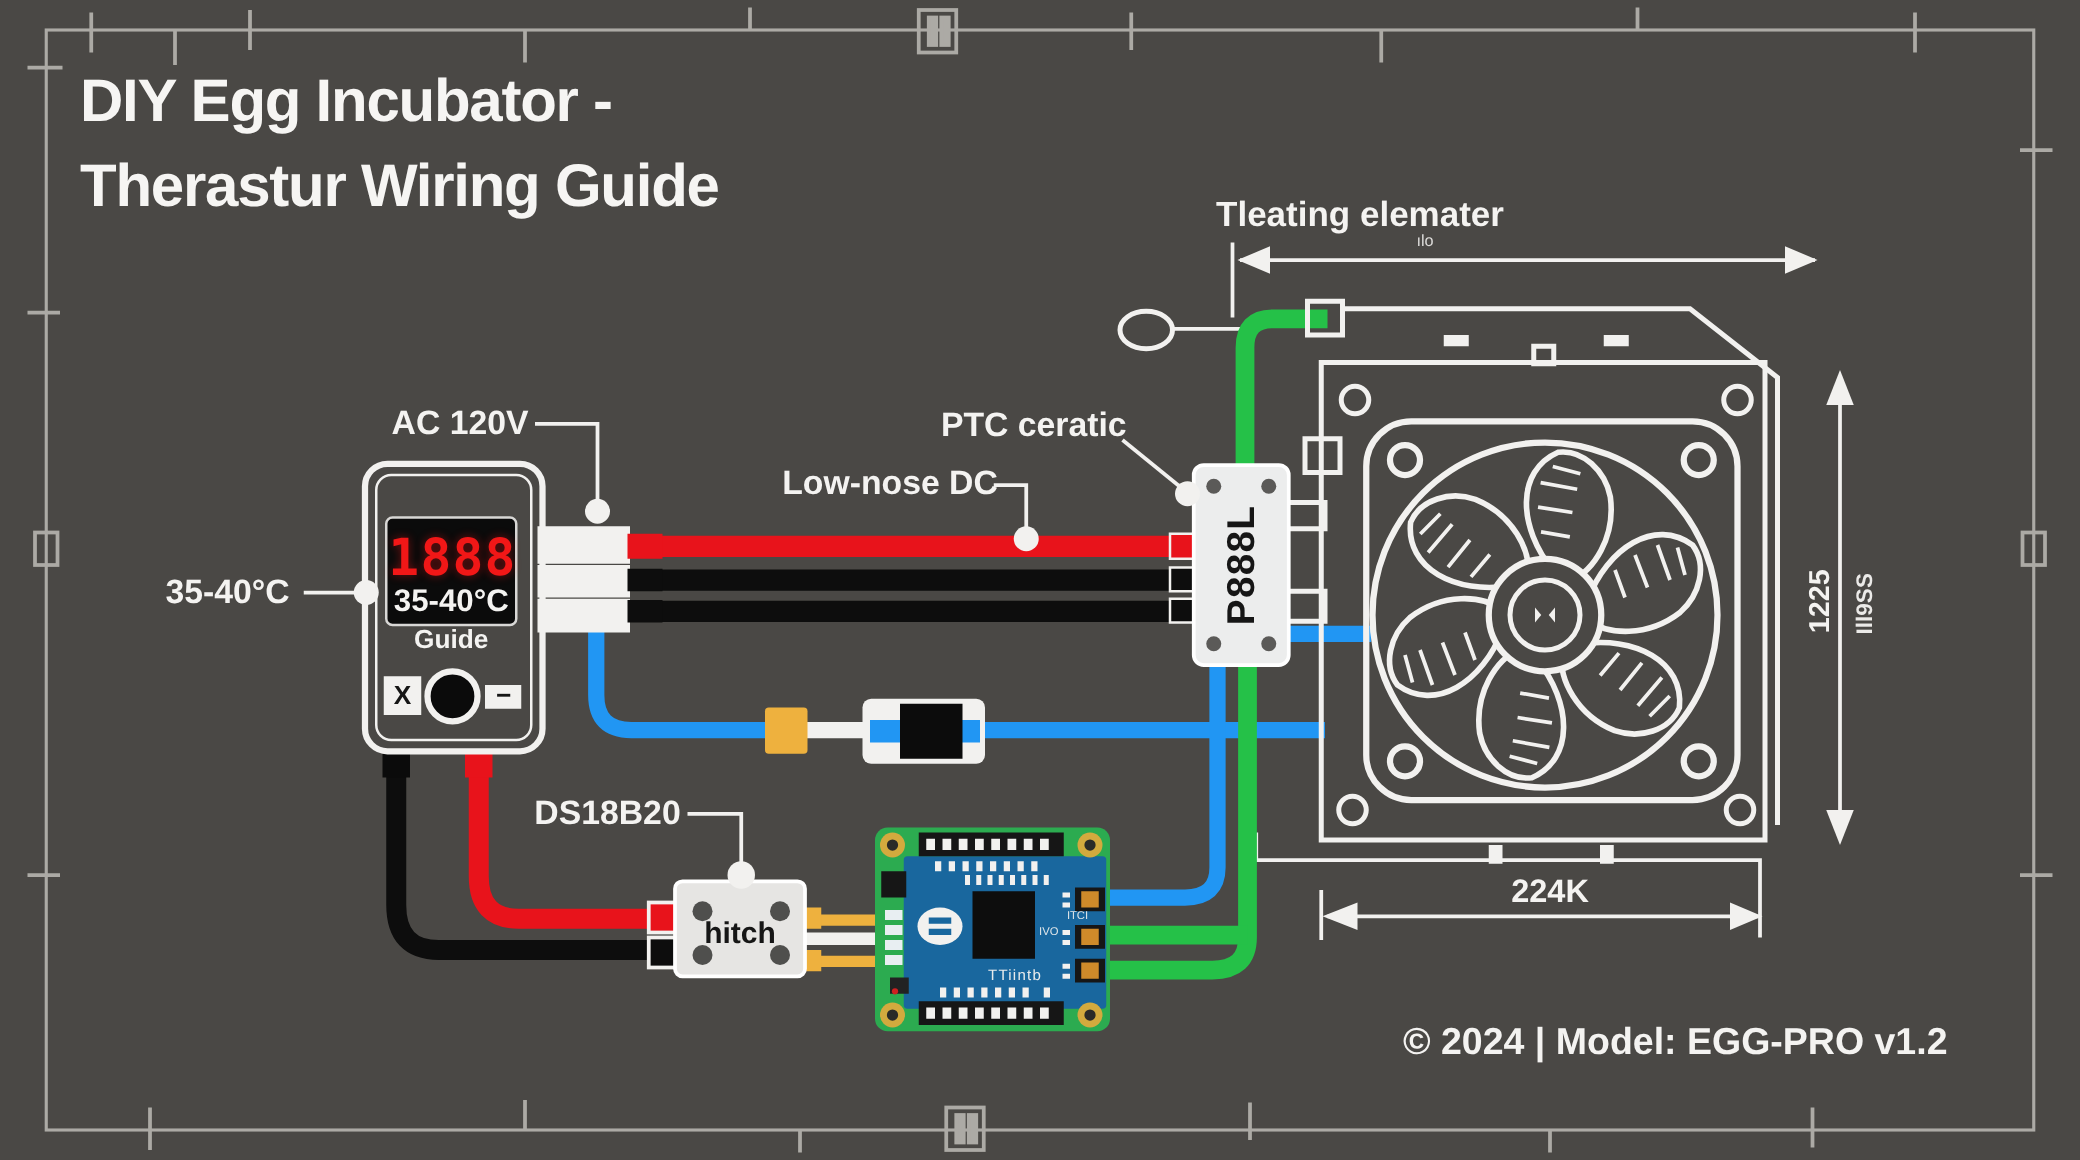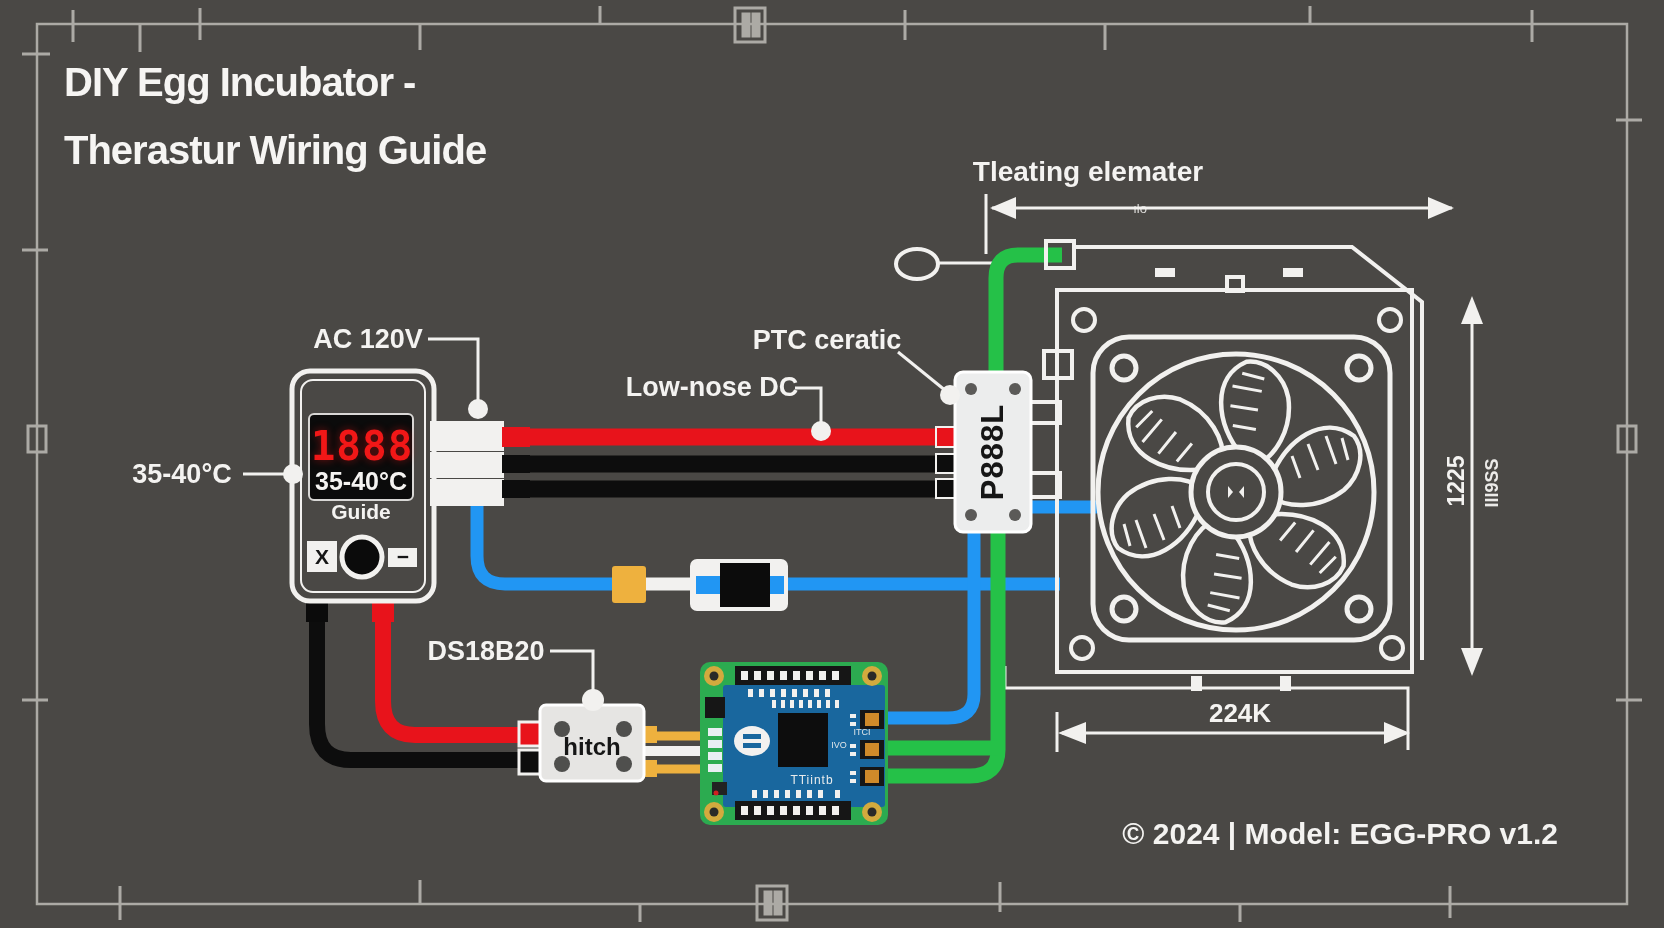--- a/index.html
+++ b/index.html
@@ -6,21 +6,21 @@
   .canvas{position:relative;width:1664px;height:928px;background:#4a4845;overflow:hidden;
           font-family:"Liberation Sans",sans-serif;}
   svg{position:absolute;left:0;top:0;}
   .lbl{position:absolute;transform:translate(-50%,-50%);color:#f4f3f1;font-weight:bold;
        white-space:nowrap;z-index:5;}
   .rot{transform:translate(-50%,-50%) rotate(-90deg);}
   .f27{font-size:27px;}
   .f26{font-size:26px;}
   .f28{font-size:28px;}
   .dark{color:#161616;}
-  .title{position:absolute;left:64px;top:48px;font-size:40px;line-height:68px;font-weight:700;
+  .title{position:absolute;left:64px;top:48px;font-size:48px;line-height:68px;font-weight:700;
          color:#f6f5f3;letter-spacing:-1px;z-index:5;}
   .disp-digits{font-family:"DejaVu Sans Mono",monospace;font-size:41px;font-weight:bold;
        color:#f11717;letter-spacing:1px;text-shadow:0 0 8px rgba(241,23,23,.45);text-align:center;}
   .disp-range{font-size:25px;}
   .powsor{font-size:21px;}
   .btn-glyph{font-size:21px;}
   .p888{font-size:31px;letter-spacing:1px;}
   .hitch{font-size:24px;}
   .pcb-silk{font-size:12px;font-weight:normal;letter-spacing:1px;opacity:.95;}
   .pcb-tiny{font-size:9px;font-weight:normal;opacity:.9;}
@@ -323,21 +323,21 @@
   <div>DIY Egg Incubator -</div>
   <div>Therastur Wiring Guide</div>
 </div>
 
 <div class="lbl f27" style="left:368px;top:339px;">AC 120V</div>
 <div class="lbl f27" style="left:182px;top:474px;">35-40°C</div>
 <div class="lbl f27" style="left:827px;top:340px;">PTC ceratic</div>
 <div class="lbl f27" style="left:712px;top:387px;">Low-nose DC</div>
 <div class="lbl f27" style="left:486px;top:651px;">DS18B20</div>
 <div class="lbl f28" style="left:1088px;top:172px;">Tleating elemater</div>
-<div class="lbl sub" style="left:1140px;top:208px;">ılo</div>
+<div class="lbl sub" style="left:1140px;top:192px;">ılo</div>
 
 <div class="lbl disp-digits" style="left:362px;top:446px;">1888</div>
 <div class="lbl disp-range" style="left:361px;top:481px;">35-40°C</div>
 <div class="lbl powsor" style="left:361px;top:512px;">Guide</div>
 <div class="lbl btn-glyph dark" style="left:322px;top:557px;">X</div>
 <div class="lbl btn-glyph dark" style="left:403px;top:557px;">−</div>
 
 <div class="lbl rot p888 dark" style="left:993px;top:452px;">P888L</div>
 <div class="lbl hitch dark" style="left:592px;top:747px;">hitch</div>
 

